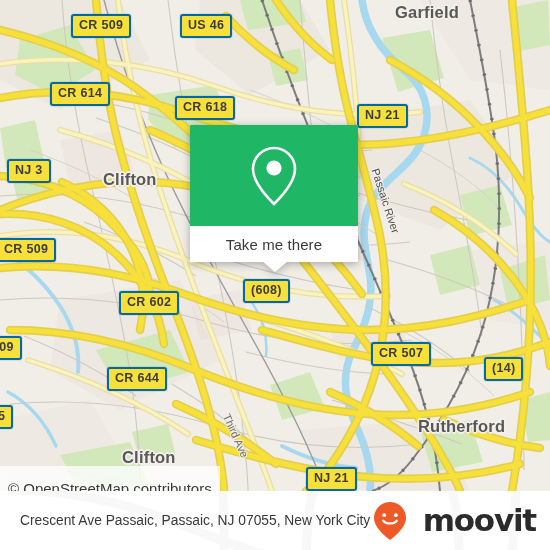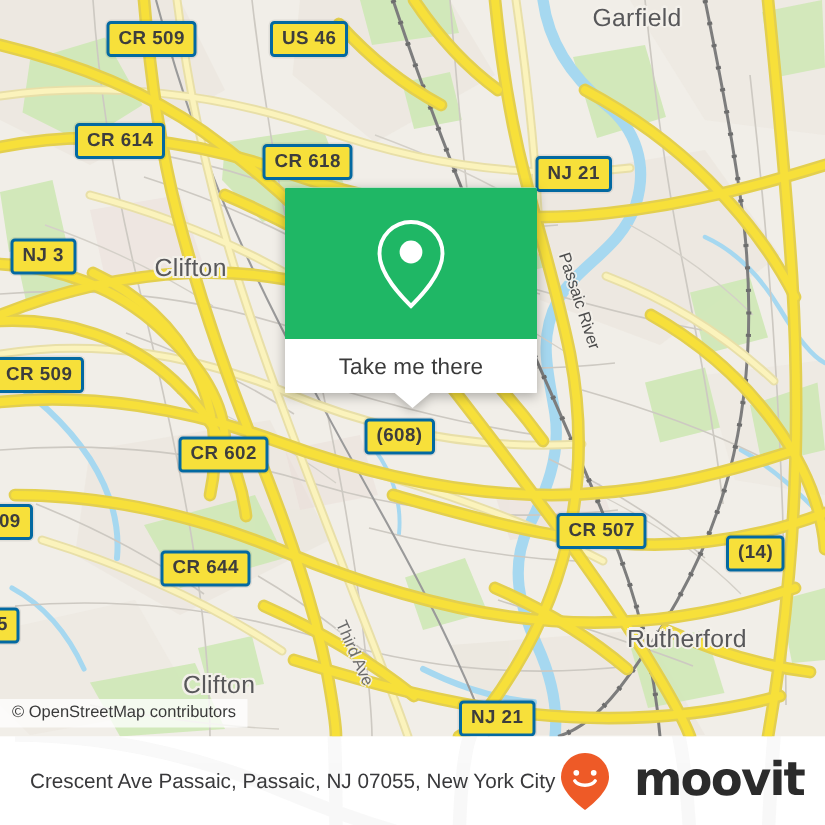--- a/index.html
+++ b/index.html
@@ -48,20 +48,21 @@
     white-space: nowrap;
     text-shadow:
       -1.6px 0 #f3f0ea, 1.6px 0 #f3f0ea, 0 -1.6px #f3f0ea, 0 1.6px #f3f0ea,
       -1.2px -1.2px #f3f0ea, 1.2px -1.2px #f3f0ea, -1.2px 1.2px #f3f0ea, 1.2px 1.2px #f3f0ea;
     pointer-events: none;
   }
   .place-city {
     font-size: 16.5px;
     letter-spacing: 0.2px;
     color: #58585a;
+    font-weight: bold;
   }
 
   
   .linear-label {
     position: absolute;
     font-size: 11px;
     color: #6b6b6b;
     white-space: nowrap;
     text-shadow:
       -1.4px 0 #f3f0ea, 1.4px 0 #f3f0ea, 0 -1.4px #f3f0ea, 0 1.4px #f3f0ea;
@@ -129,23 +130,23 @@
     border-left: 13px solid transparent;
     border-right: 13px solid transparent;
     border-top: 11px solid #ffffff;
   }
 
   
   #attribution {
     position: absolute;
     left: 0;
     top: 466px;
-    padding: 3px 8px 4px 8px;
+    padding: 14px 8px 4px 8px;
     background: rgba(255,255,255,0.76);
-    font-size: 11px;
+    font-size: 15px;
     color: #3a3a3a;
     font-family: "Liberation Sans", sans-serif;
     white-space: nowrap;
   }
 
   
   #footer {
     position: absolute;
     left: 0;
     top: 491px;

